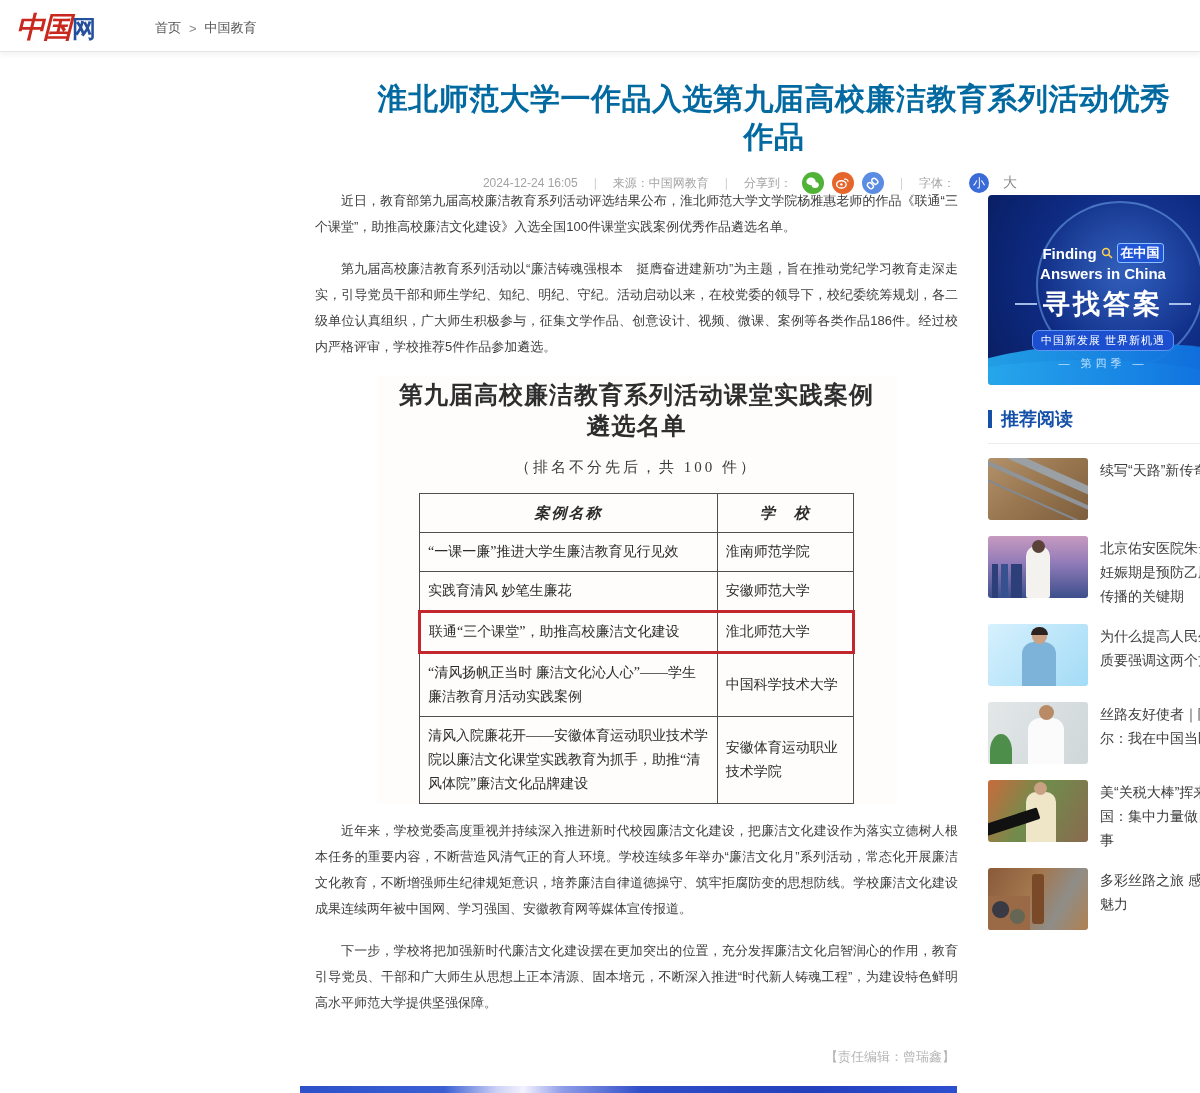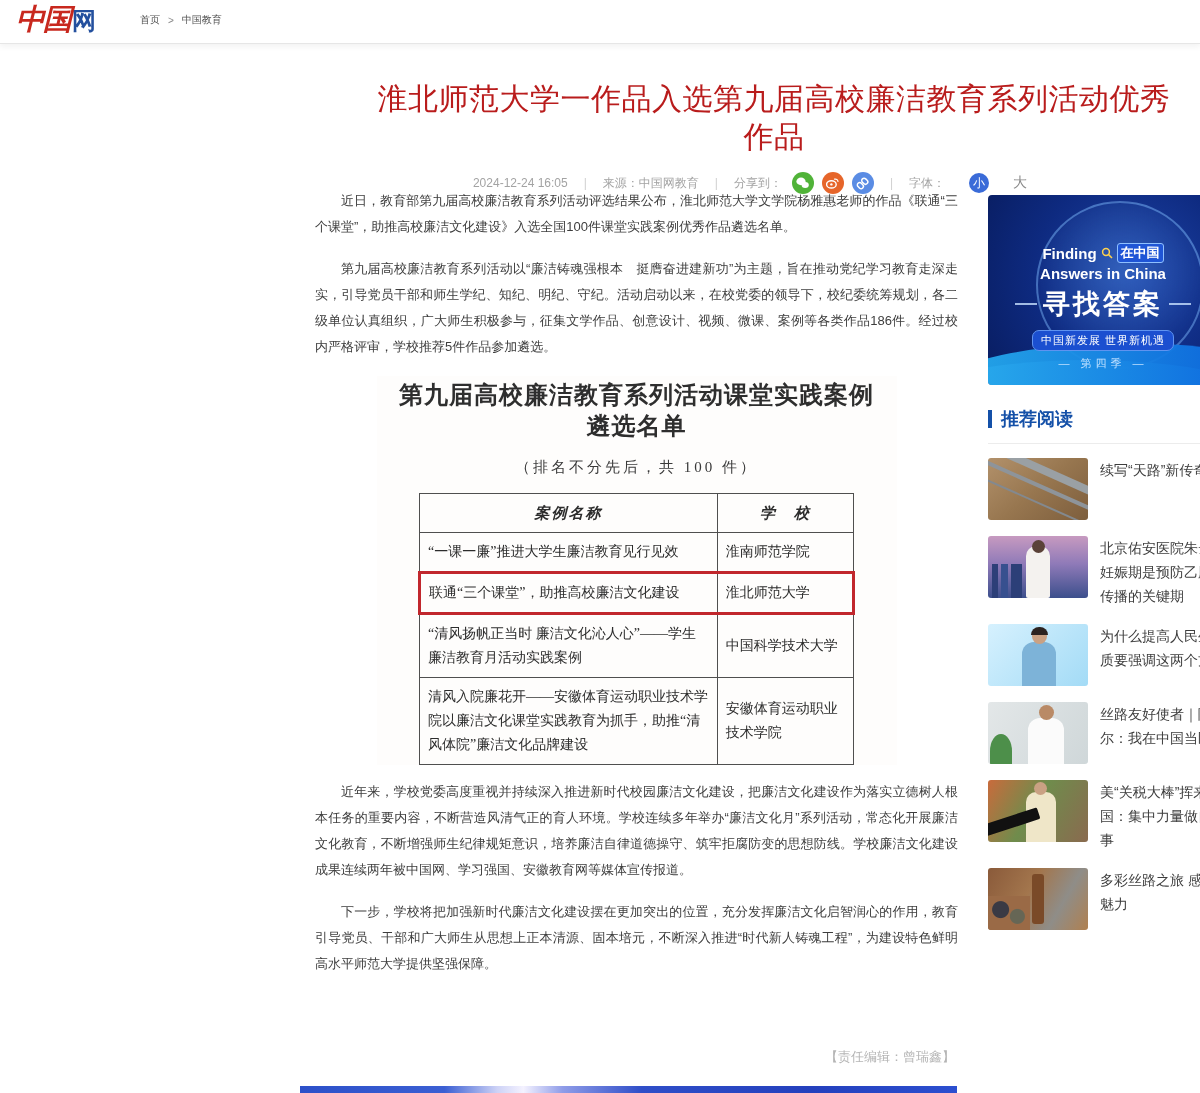--- a/index.html
+++ b/index.html
@@ -3,51 +3,51 @@
 <meta charset="utf-8">
 <style>
   * { margin:0; padding:0; box-sizing:border-box; }
   html,body { background:#fff; }
   body {
     width:1200px; height:1093px; overflow:hidden; position:relative;
     font-family:"Liberation Sans", sans-serif; color:#404040;
   }
   
   .site-header {
-    position:absolute; top:0; left:0; width:1200px; height:44px;
+    position:absolute; top:8px; left:0; width:1200px; height:44px;
     background:#fff; border-bottom:1px solid #e6e6e6;
     box-shadow:0 3px 6px rgba(0,0,0,0.05);
-    display:flex; align-items:center; padding:0 0 3px 16px; z-index:5;
+    display:flex; align-items:center; padding:0 0 3px 16px; z-index:5;gap:15px;
   }
   .logo { display:flex; align-items:baseline; cursor:pointer; }
   .logo-cn { color:#c8281e; font-size:29px; font-weight:900; font-style:italic; letter-spacing:-2px; }
   .logo-net { color:#24509e; font-size:24px; font-weight:900; margin-left:2px; }
-  .breadcrumb { margin-left:44px; font-size:10px; color:#555; display:flex; gap:8px; align-items:center; }
+  .breadcrumb { margin-left:44px; font-size:13px; color:#555; display:flex; gap:8px; align-items:center; }
   .breadcrumb a { color:#555; text-decoration:none; cursor:pointer; }
   .crumb-sep { color:#888; }
   
   .title-wrap { position:absolute; left:315px; top:80px; width:870px; }
   h1.article-title {
-    font-size:30px; line-height:38px; font-weight:400; color:#b91c1c;
+    font-size:30px; line-height:38px; font-weight:700; color:#0369a1;
     text-align:center; letter-spacing:0.5px;margin-left:48px;
   }
   .meta-row {
     margin-top:16px; display:flex; justify-content:center; align-items:center;
     font-size:12px; color:#a3a3a3; gap:10px;
   }
   .meta-row .sep { color:#d0d0d0; padding:0 6px; }
   .share-icons { display:flex; gap:8px; align-items:center; }
   .icon-circle {
     width:22px; height:22px; border-radius:50%;
     display:inline-flex; align-items:center; justify-content:center; cursor:pointer;
   }
   .ic-wechat { background:#50b338; }
   .ic-weibo  { background:#e6652a; }
   .ic-link   { background:#5a8ce4; }
-  .font-btns { display:flex; align-items:center; gap:24px; }
+  .font-btns { display:flex; align-items:center; gap:14px; }
   .font-small {
     width:20px; height:20px; border-radius:50%; background:#3a6bd8; color:#fff;
     font-size:12px; display:inline-flex; align-items:center; justify-content:center; cursor:pointer;
   }
   .font-large { color:#8a8a8a; font-size:14px; cursor:pointer; }
   
   .article-col { position:absolute; left:315px; top:188px; width:643px; }
   .article-col p.body-p {
     font-size:13px; line-height:26px; color:#3d3d3d;
     text-indent:2em; margin-bottom:16px; text-align:justify;
@@ -209,20 +209,24 @@
         <tr>
           <th>案例名称</th>
           <th>学　校</th>
         </tr>
       </thead>
       <tbody>
         <tr>
           <td class="case-cell">“一课一廉”推进大学生廉洁教育见行见效</td>
           <td class="school-cell">淮南师范学院</td>
         </tr>
+        <tr>
+          <td class="case-cell">实践育清风 妙笔生廉花</td>
+          <td class="school-cell">安徽师范大学</td>
+        </tr>
         <tr class="highlighted">
           <td class="case-cell">联通“三个课堂”，助推高校廉洁文化建设</td>
           <td class="school-cell">淮北师范大学</td>
         </tr>
         <tr>
           <td class="case-cell">“清风扬帆正当时 廉洁文化沁人心”——学生廉洁教育月活动实践案例</td>
           <td class="school-cell">中国科学技术大学</td>
         </tr>
         <tr>
           <td class="case-cell">清风入院廉花开——安徽体育运动职业技术学院以廉洁文化课堂实践教育为抓手，助推“清风体院”廉洁文化品牌建设</td>

